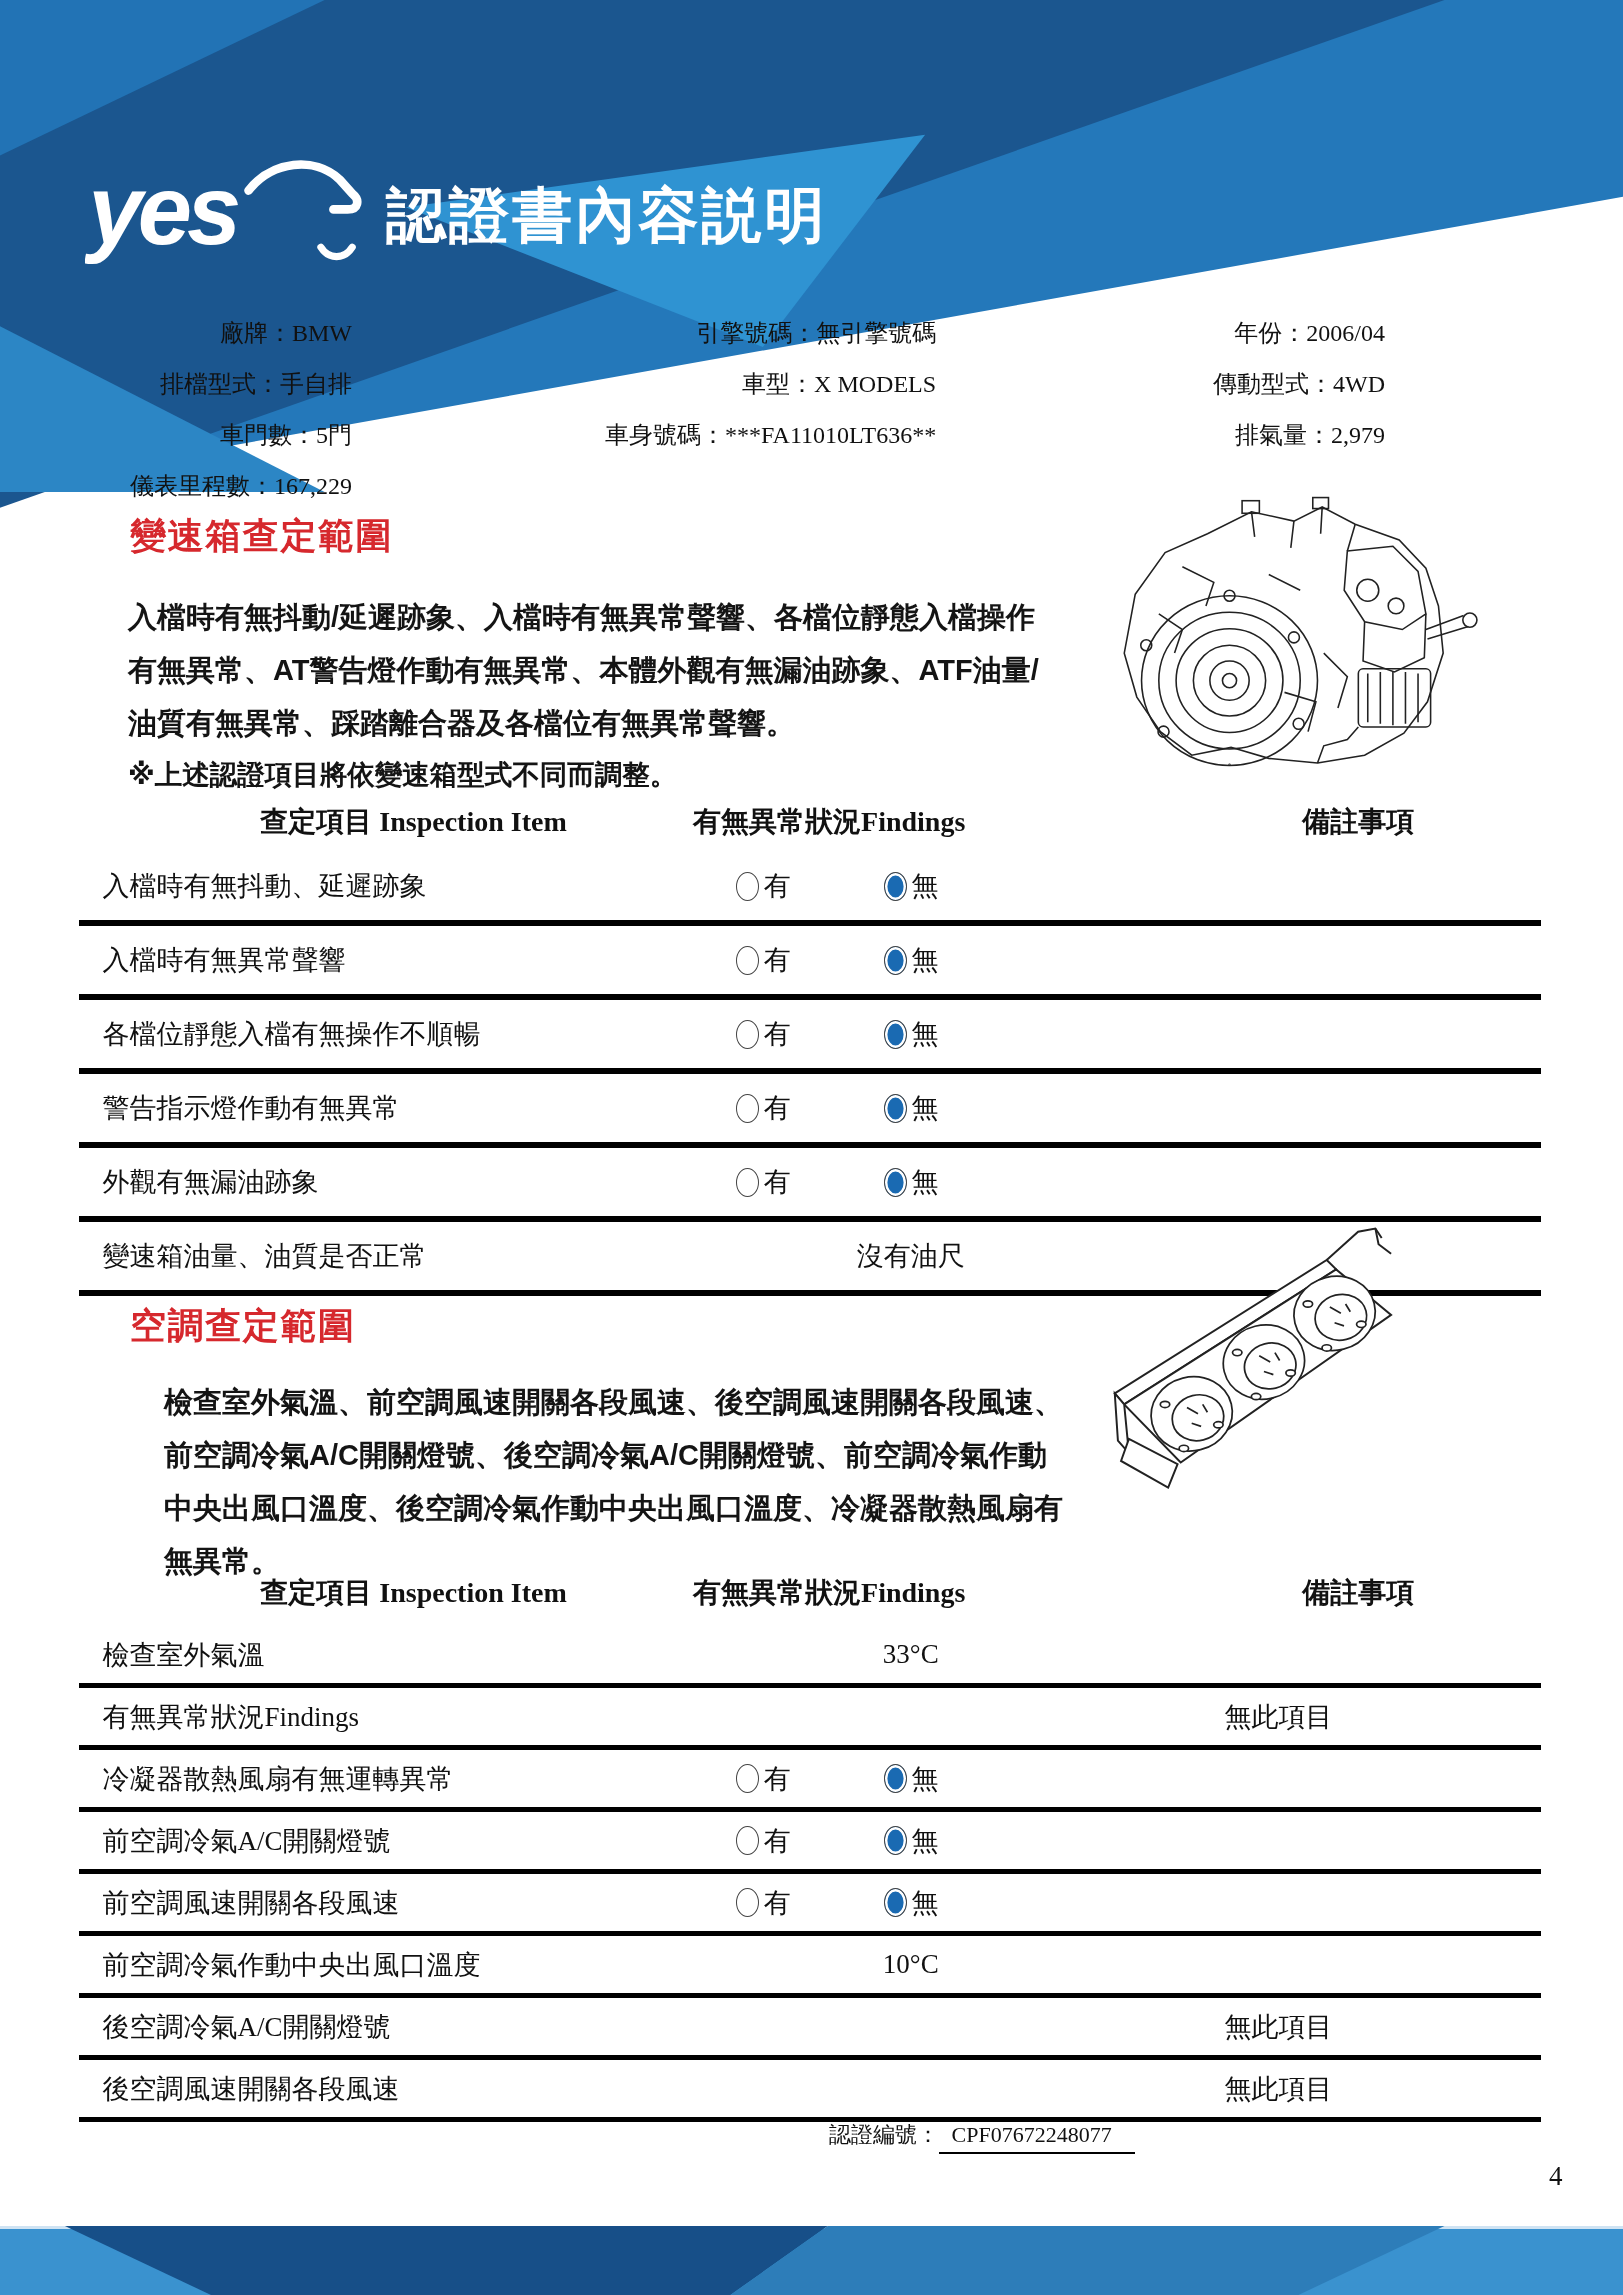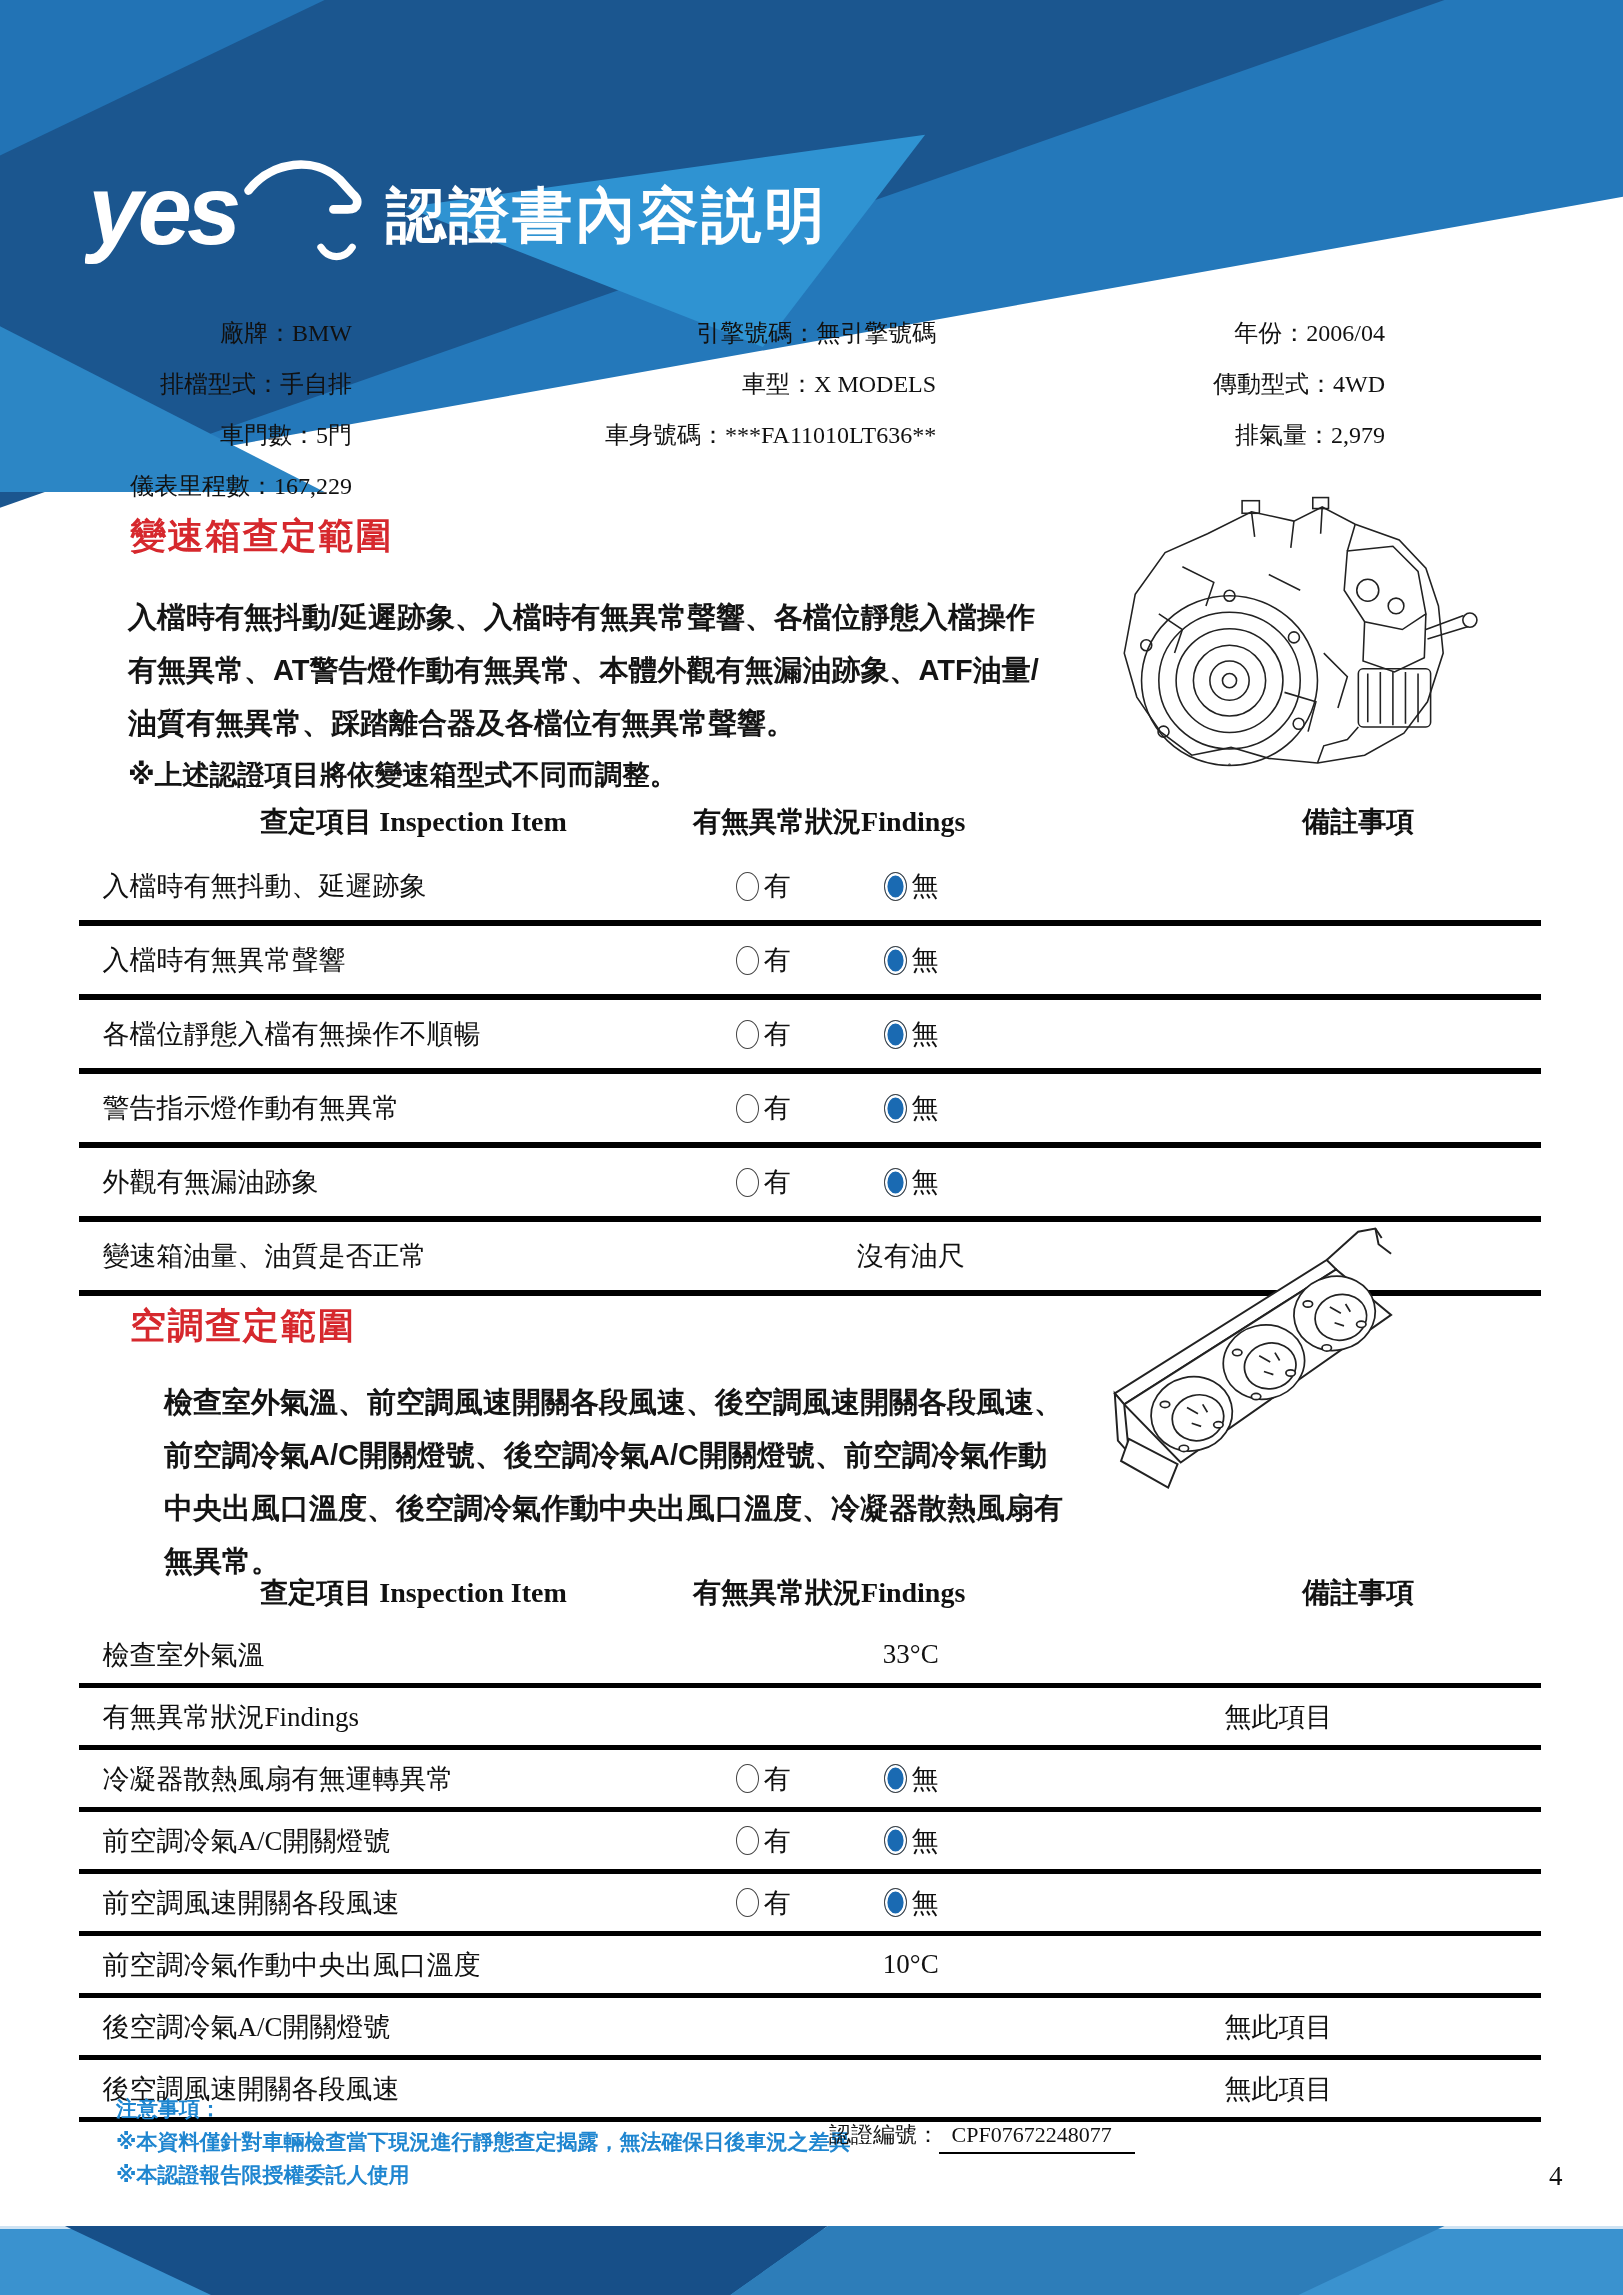--- a/index.html
+++ b/index.html
@@ -402,25 +402,20 @@
     <div class="cell item">後空調風速開關各段風速</div>
     <div class="cell findings">
 
       <span class="finding-text"></span>
     </div>
     <div class="cell remark">無此項目</div>
   </div>
 </div>
   </div>
 
-  <div id="notes">
-    <div class="ntitle">注意事項：</div>
-    <div class="nline">※本資料僅針對車輛檢查當下現況進行靜態查定揭露，無法確保日後車況之差異</div>
-    <div class="nline">※本認證報告限授權委託人使用</div>
-  </div>
 
   <div id="cert">
     <span>認證編號：</span><span class="cert-number">CPF07672248077</span>
   </div>
 
   <div id="page-number">4</div>
 
   <div id="footer-bar">
     <div class="fb fb-top"></div>
     <div class="fb fb-dark"></div>

